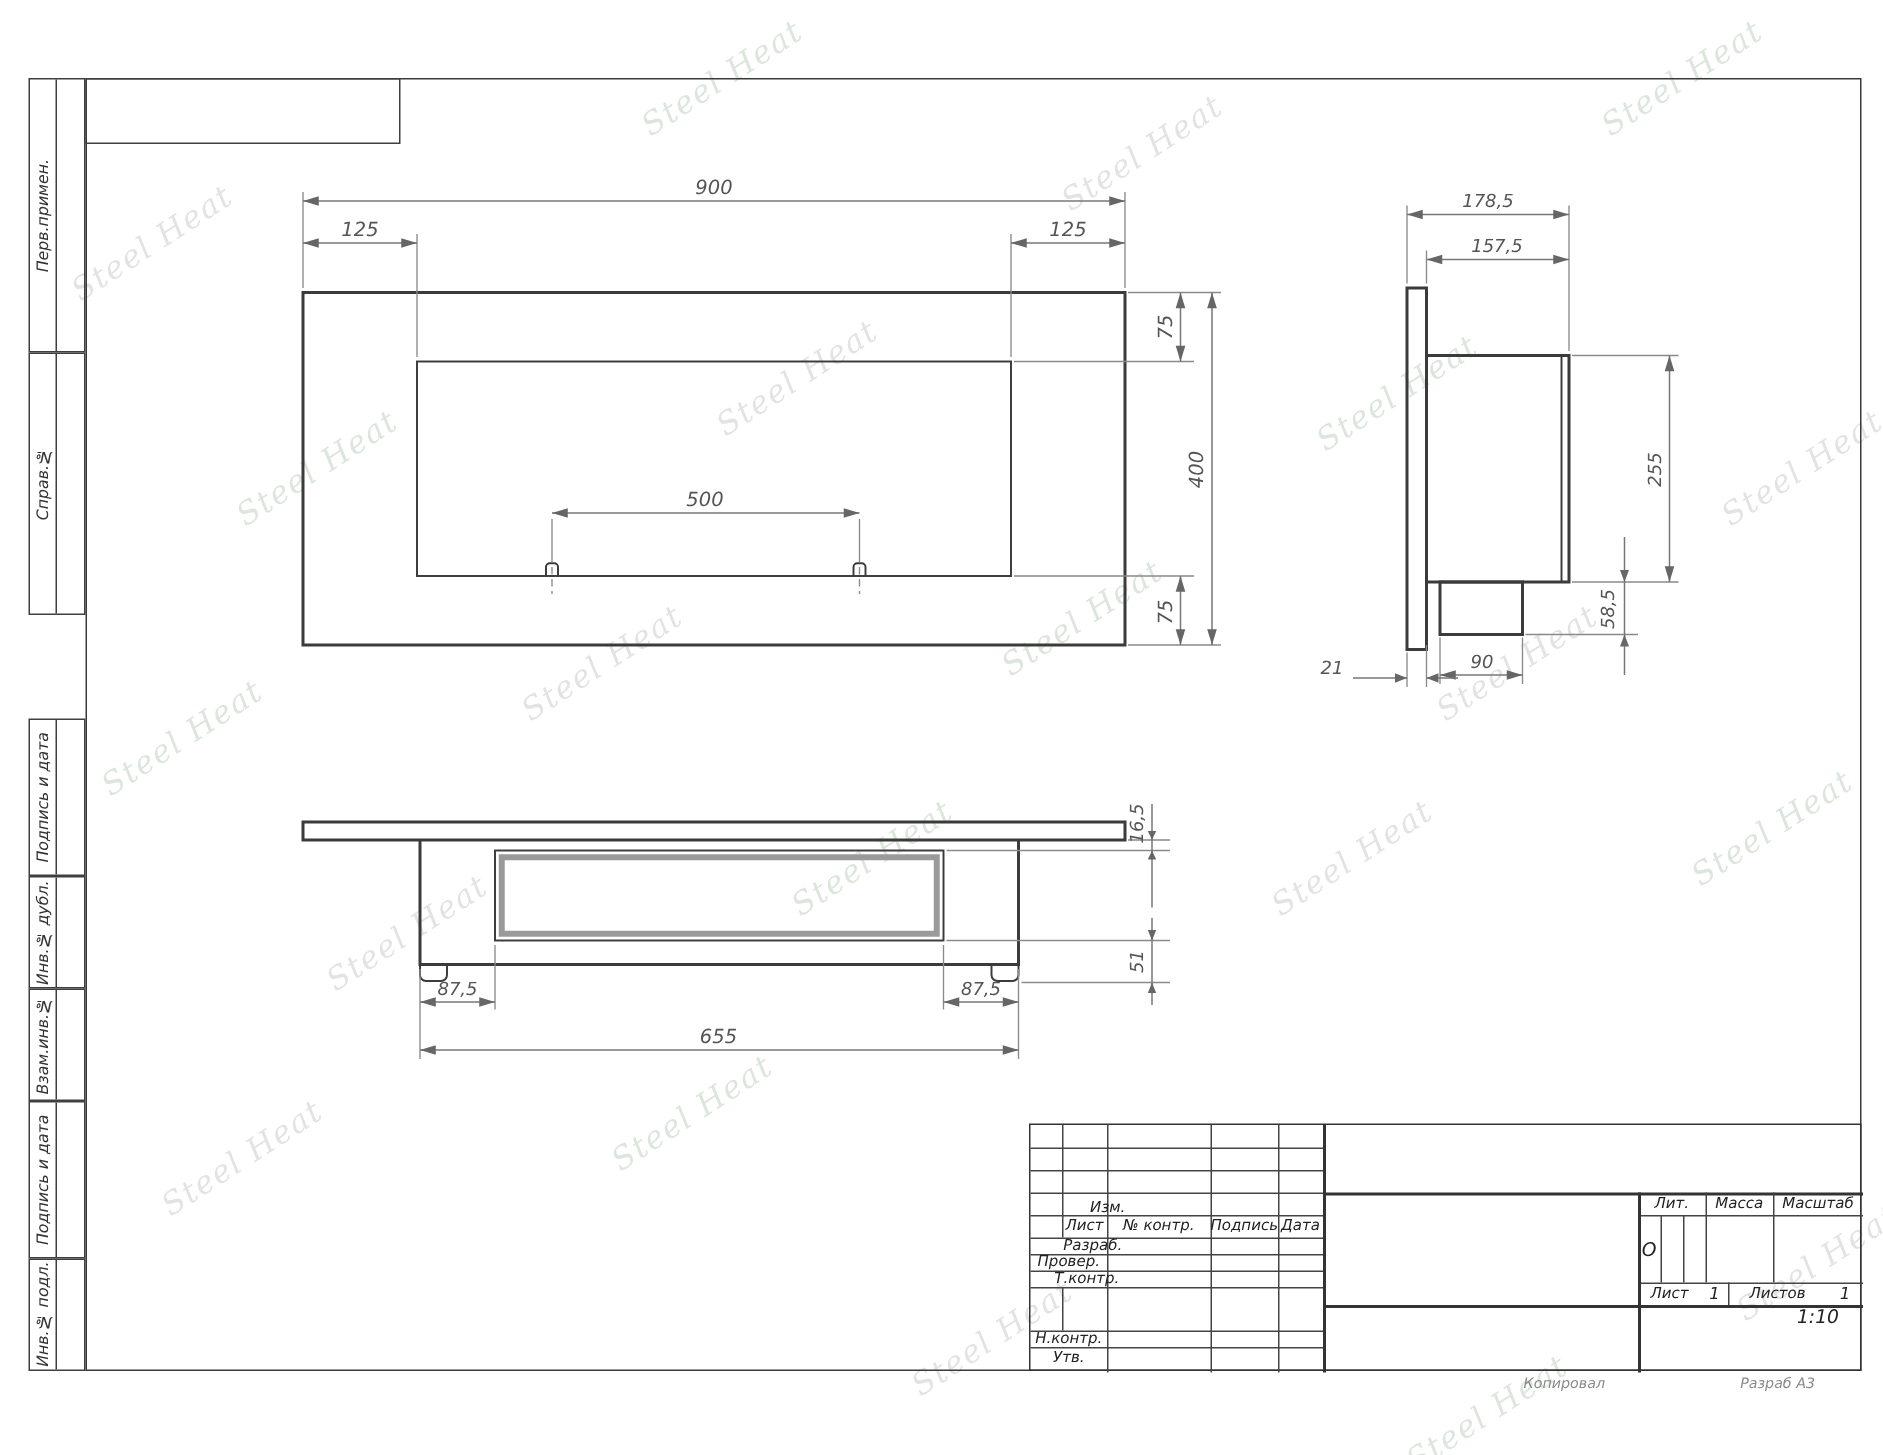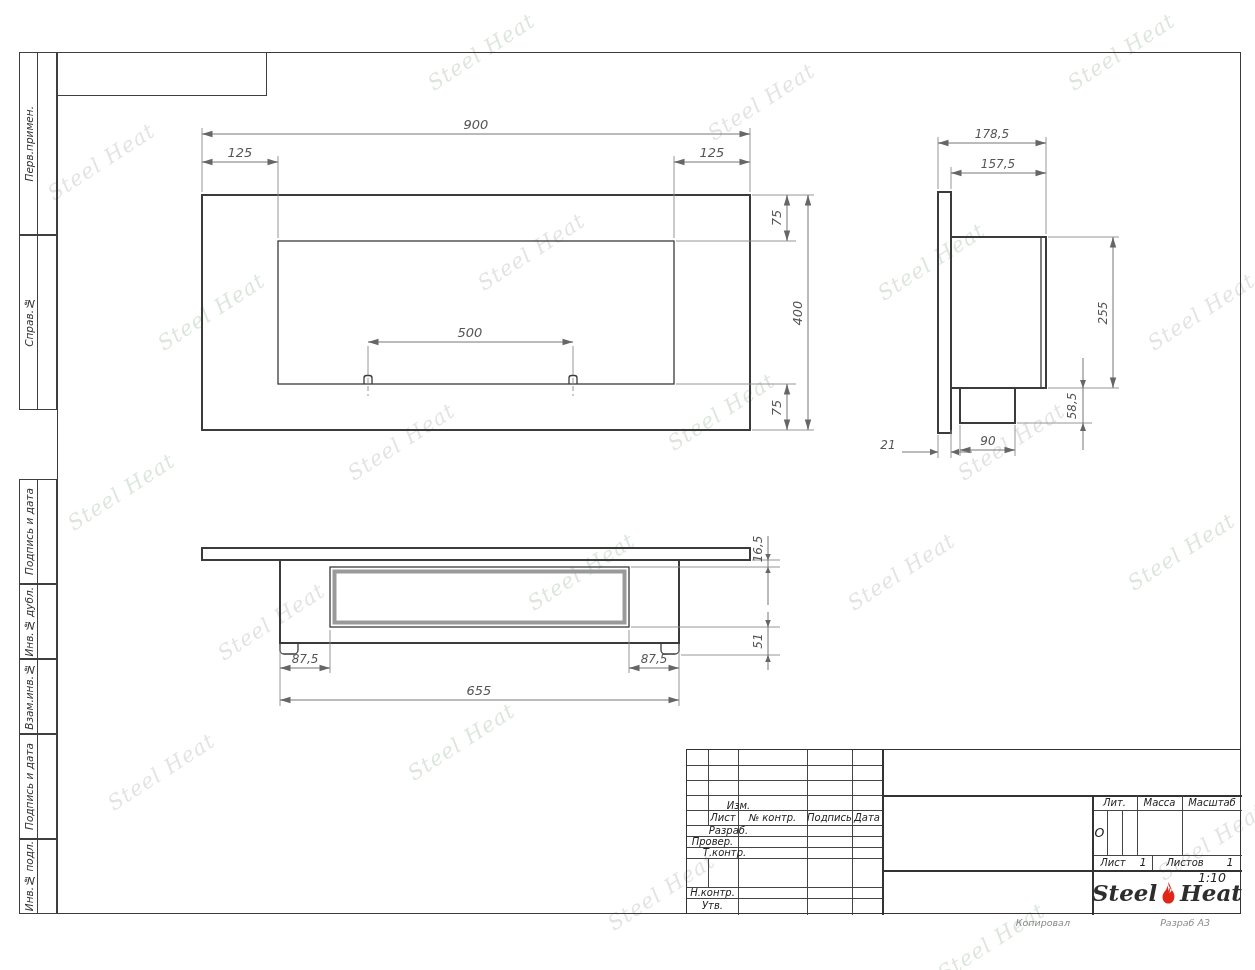--- a/index.html
+++ b/index.html
@@ -310,25 +310,18 @@
     <div class="tlab" style="left:405px;top:45px;width:45px;height:15px;">Лит.</div>
     <div class="tlab" style="left:450px;top:45px;width:45px;height:15px;">Масса</div>
     <div class="tlab" style="left:495px;top:45px;width:60px;height:15px;">Масштаб</div>
     <div class="tlab big" style="left:405px;top:60px;width:15px;height:45px;">О</div>
     <div class="tlab big" style="left:495px;top:60px;width:60px;height:45px;margin-top:45px;">1:10</div>
     <div class="tlab" style="left:405px;top:105px;width:42px;height:15px;">Лист</div>
     <div class="tlab big" style="left:447px;top:105px;width:18px;height:15px;font-size:11px;">1</div>
     <div class="tlab" style="left:465px;top:105px;width:66px;height:15px;">Листов</div>
     <div class="tlab big" style="left:531px;top:105px;width:24px;height:15px;font-size:11px;">1</div>
 
-    <div class="logo" style="left:405px;top:120px;width:150px;height:45px;">
-      <span>Steel</span>
-      <svg width="26" height="32" viewBox="0 0 24 30">
-        <path d="M12,1 C11.2,6 14,8.5 16.5,11.5 C19,14.5 20,17.5 19.5,21 C19,25.5 15.8,28.5 12,28.5 C8.2,28.5 5,25.5 4.5,21 C4,17 6.5,14 8.5,11.5 C9.8,9.8 10.5,8 10.2,5.5 C11.5,7.5 12.2,9.5 11.8,12.5 C13.2,11 13.8,9 13.5,6.5 C14.8,9 14.5,12 13,15 C15,14 16,12.5 16.3,10.5 Z" fill="#e02616"></path>
-      </svg>
-      <span>Heat</span>
-    </div>
   </div>
 
   <div class="foot" style="left:980px;top:917px;width:90px;">Копировал</div>
   <div class="foot" style="left:1115px;top:917px;width:95px;">Разраб А3</div>
 
 </div>
 
 </body></html>

